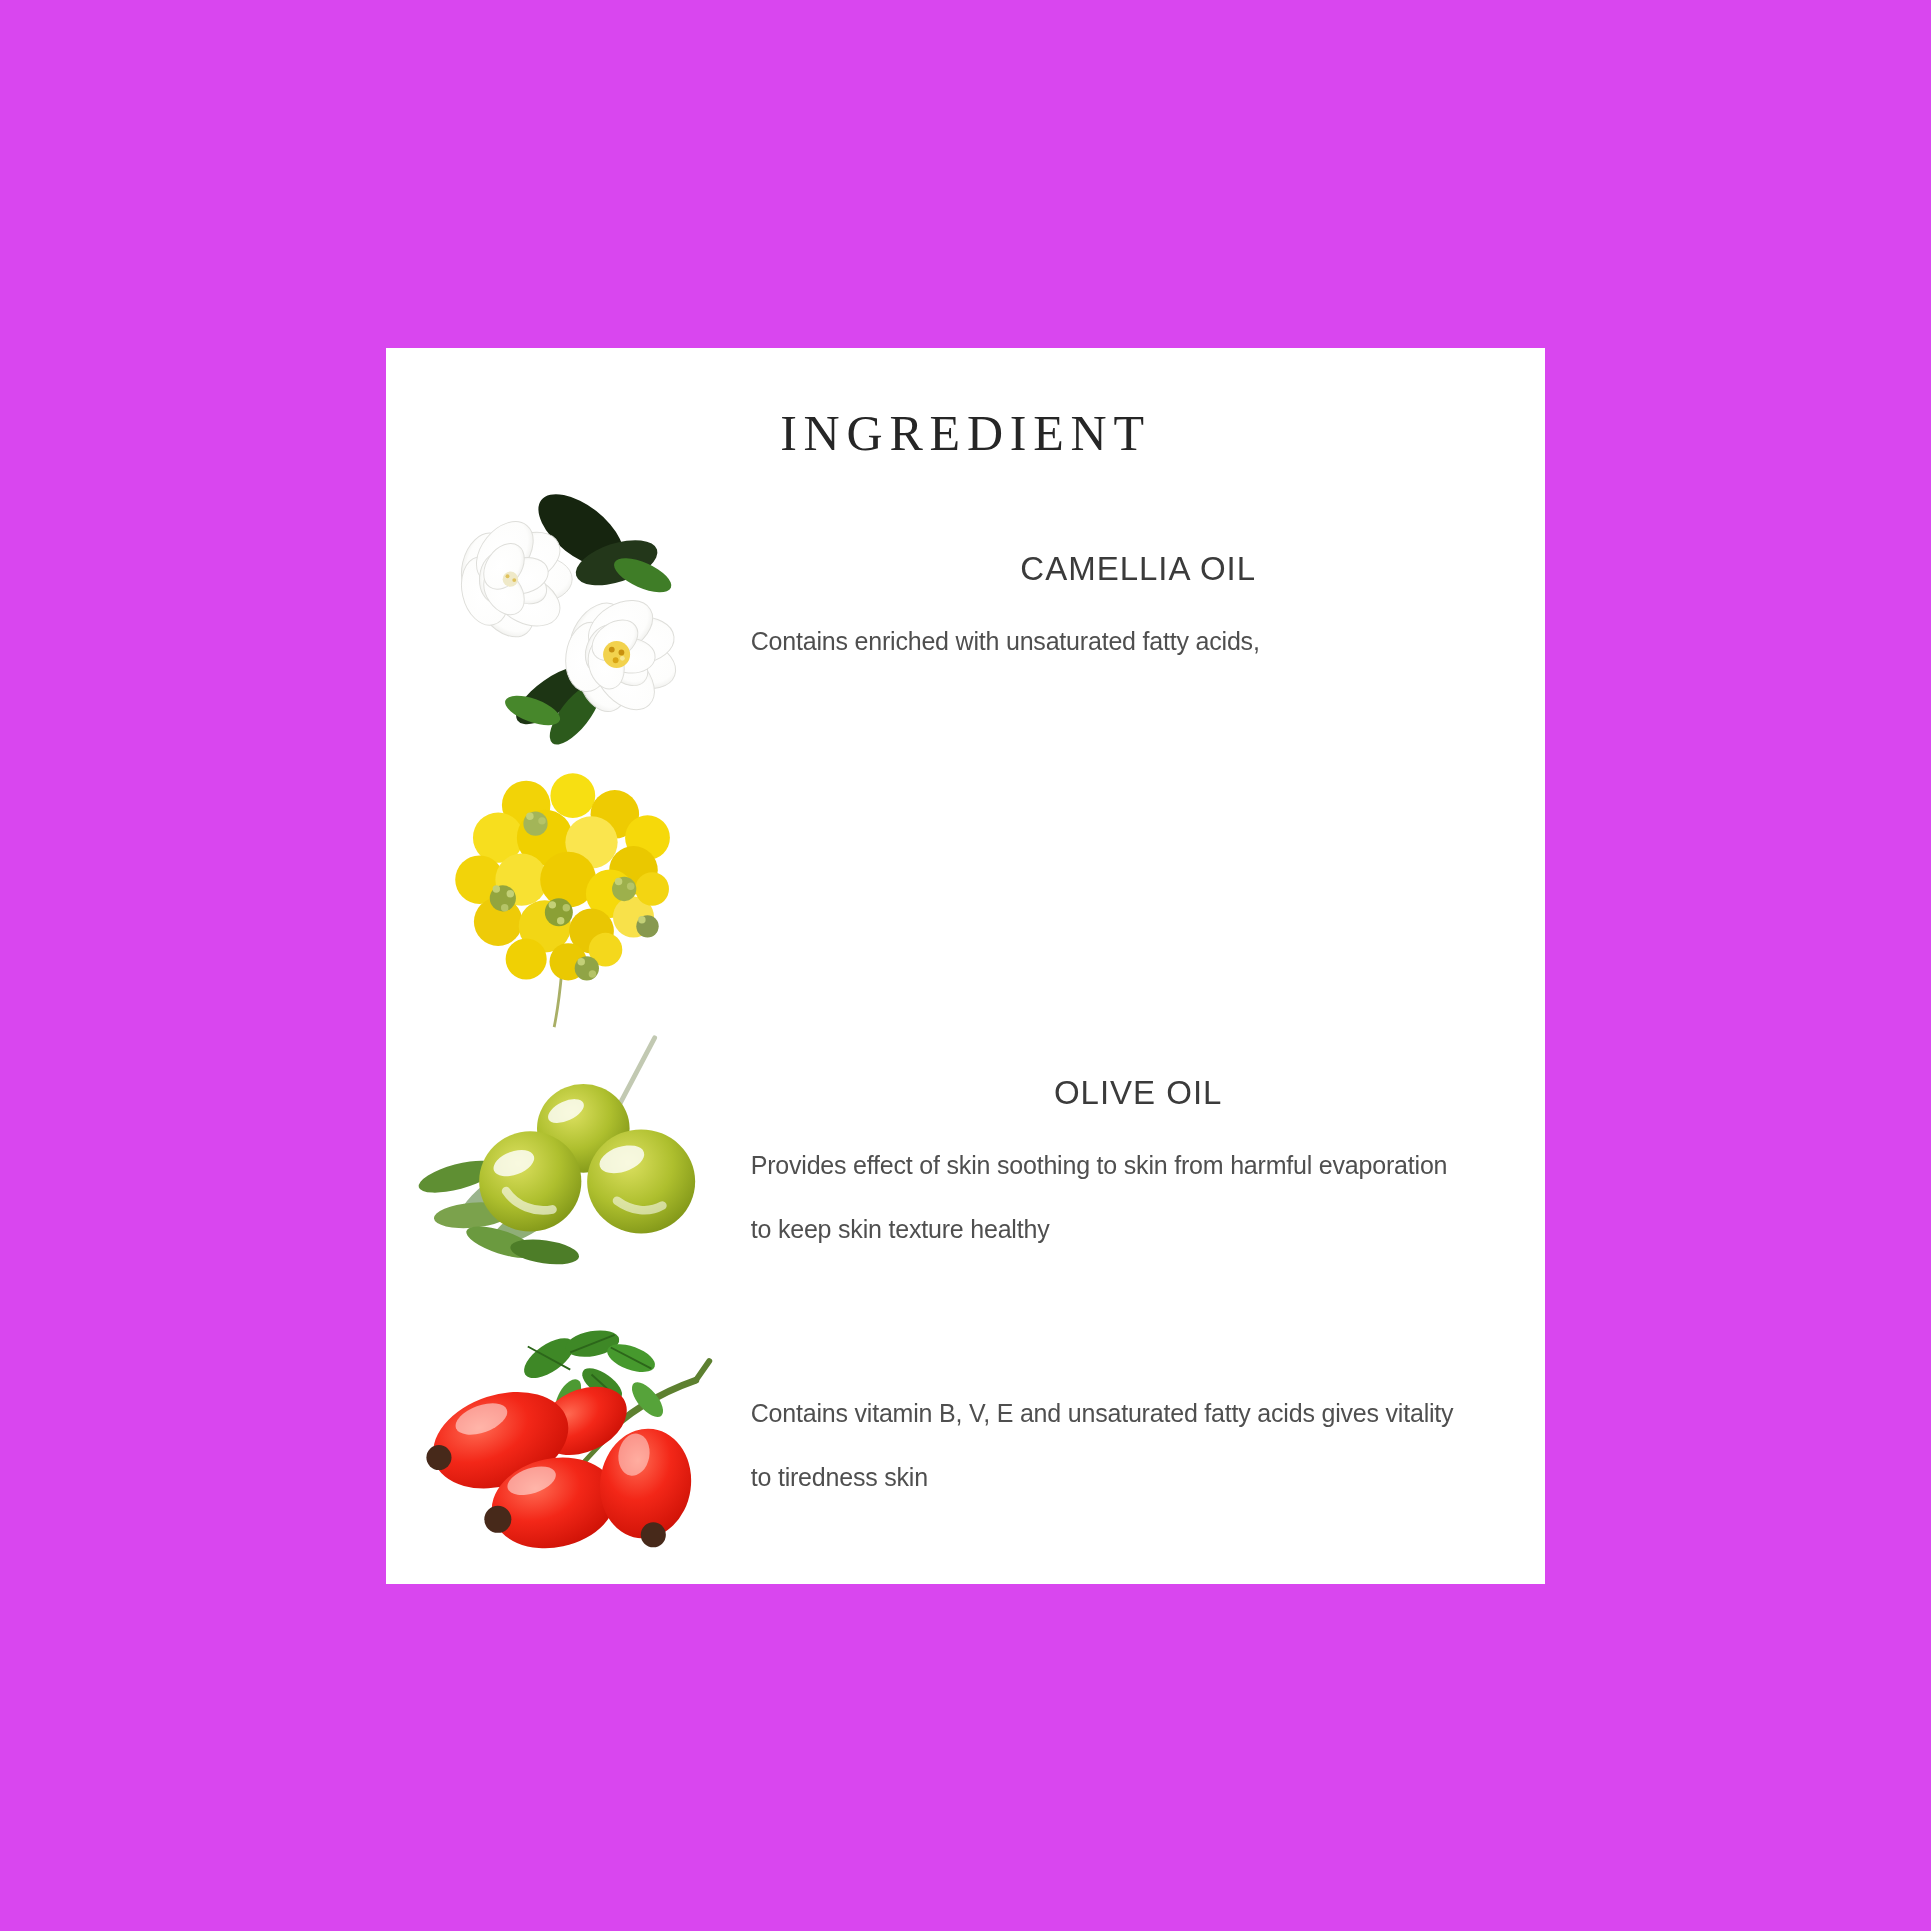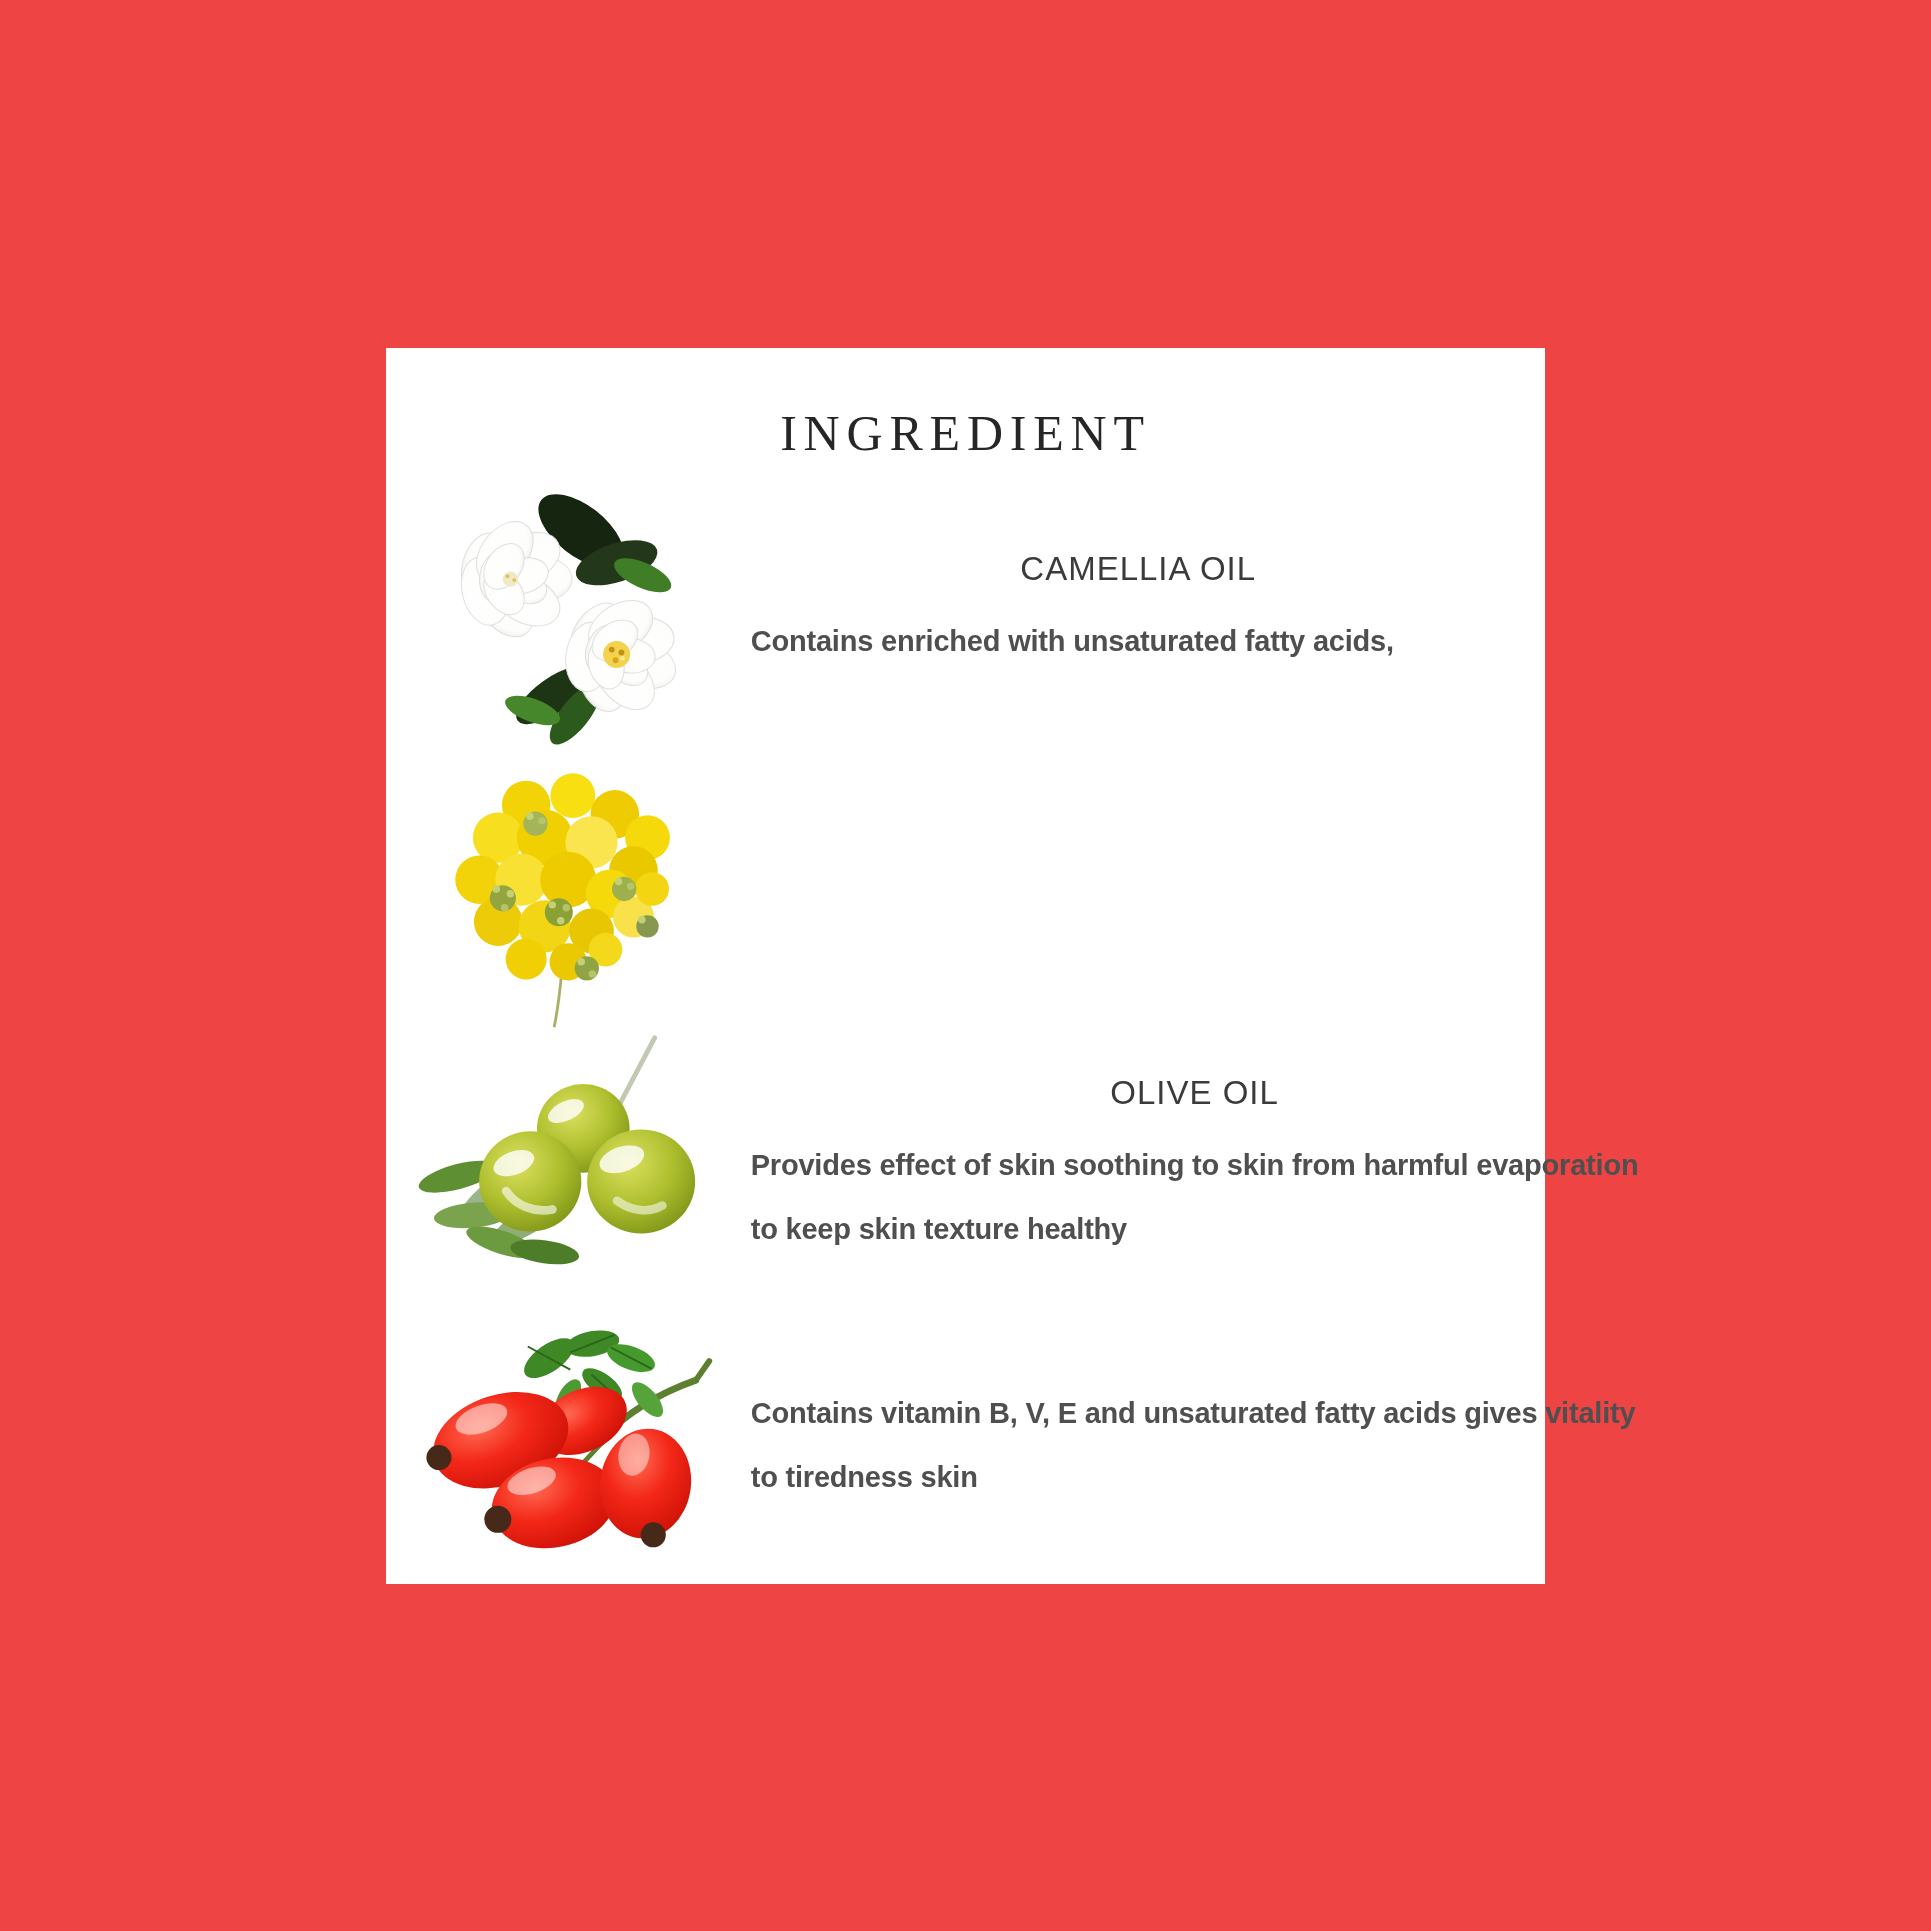--- a/index.html
+++ b/index.html
@@ -1,27 +1,27 @@
 <!DOCTYPE html>
 <html><head>
 <meta charset="utf-8">
 <style>
   html,body{margin:0;padding:0;}
   body{width:1931px;height:1931px;background:#fdf5f4;font-family:"Liberation Sans",sans-serif;}
-  .page{position:relative;width:1931px;height:1931px;background:#ef4444;overflow:hidden;}
+  .page{position:relative;width:1931px;height:1931px;background:#d946ef;overflow:hidden;}
   .card{position:absolute;left:386px;top:348px;width:1159px;height:1236px;background:#ffffff;}
   .card-title{margin:56px 0 0;text-align:center;font-family:"Liberation Serif",serif;
     font-weight:400;font-size:50px;letter-spacing:6.8px;color:#262626;}
   .rows{position:absolute;top:124px;left:0;right:0;}
   .row{display:flex;align-items:center;height:278px;}
   .img-box{width:355px;flex:none;display:flex;justify-content:center;align-items:center;}
   .text-box{flex:1;padding:0 19.3px 0 9.7px;}
   .ing-name{margin:0 0 21px;font-size:33px;font-weight:400;letter-spacing:1px;color:#3b3b3b;text-align:center;}
   .ing-desc{color:#4f4f4f;}
-  .ing-desc .line{font-size:29px;line-height:64px;font-weight:700;letter-spacing:-0.2px;white-space:nowrap;}
+  .ing-desc .line{font-size:25px;line-height:64px;font-weight:400;letter-spacing:-0.2px;white-space:nowrap;}
 </style>
 </head>
 <body>
 
 <div class="page">
   <div class="card">
 
     <h1 class="card-title">INGREDIENT</h1>
 
     <div class="rows">

